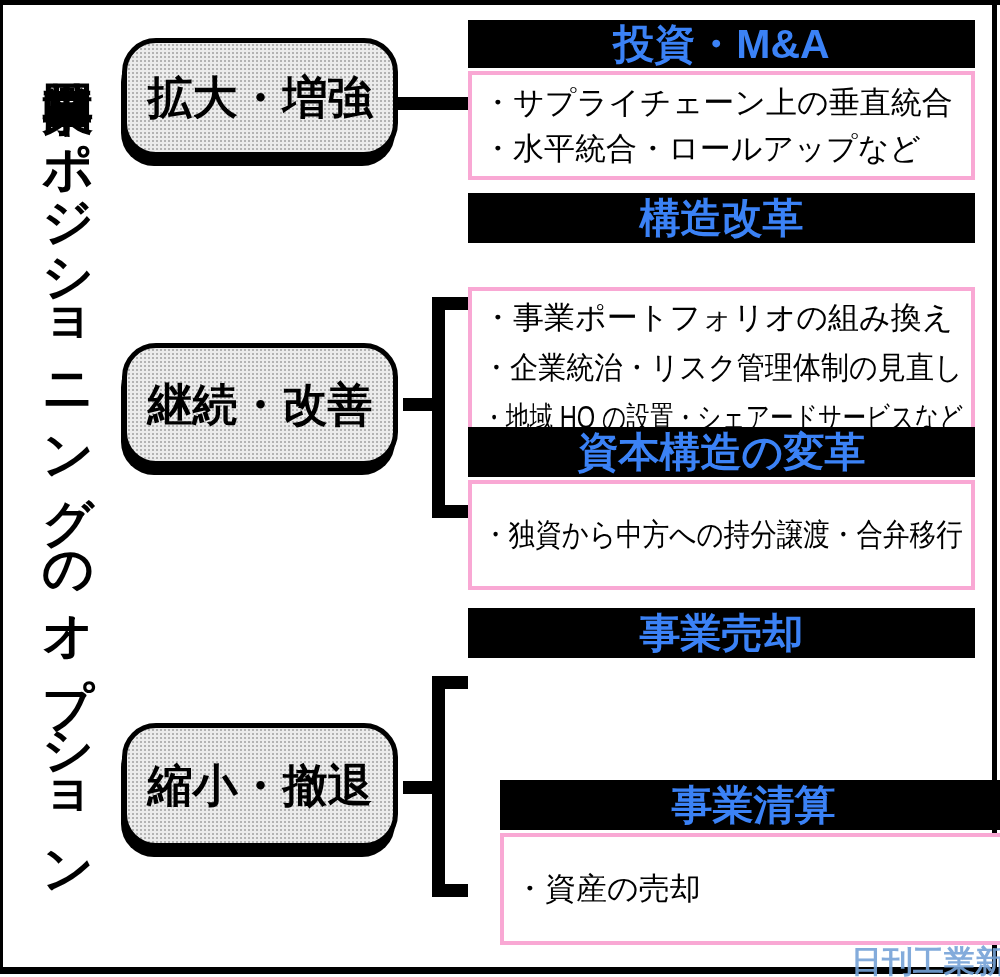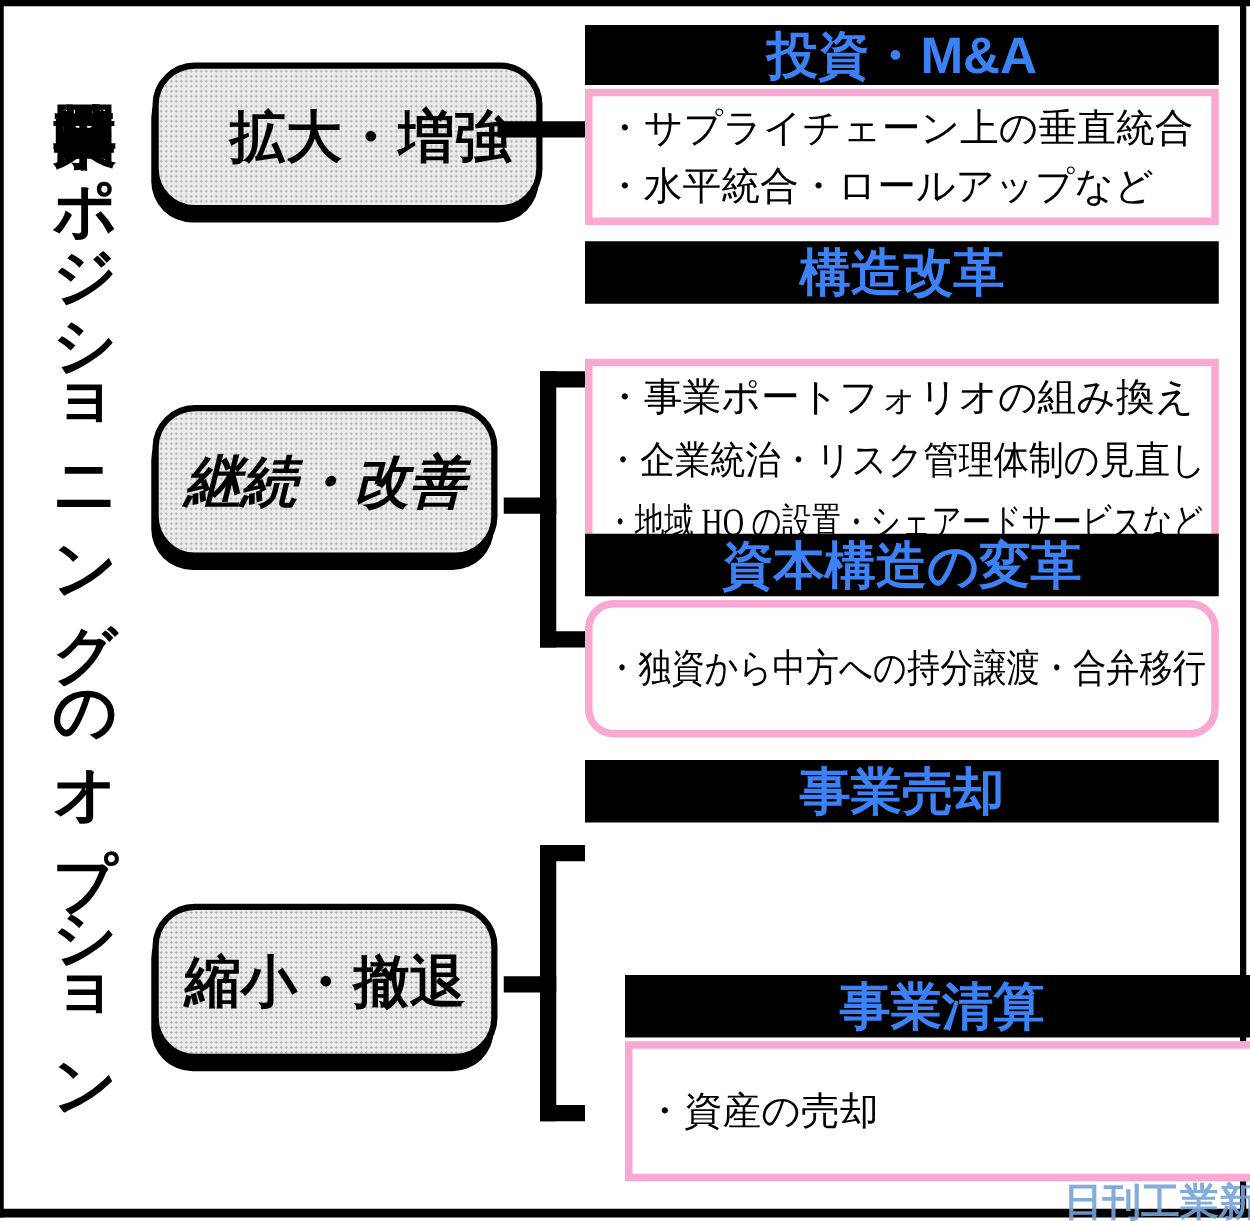--- a/index.html
+++ b/index.html
@@ -25,40 +25,40 @@
   .pill {
     position:absolute; left:122px; width:266px;
     border:5px solid #000; border-radius:34px;
     background-color:#ececec;
     background-image:radial-gradient(circle,#b3b3b3 0.9px,#ececec 1px);
     background-size:4px 4px;
     box-shadow:-2px 10px 0 -1px #000;
     display:flex; align-items:center; justify-content:center;
     font-size:45px; font-weight:bold; color:#000; white-space:nowrap;
   }
-  .pill-1 { top:50px;  height:109px;padding-left:36px; }
-  .pill-2 { top:324px; height:113px;font-style:italic; }
+  .pill-1 { top:38px;  height:109px; }
+  .pill-2 { top:343px; height:113px; }
   .pill-3 { top:723px; height:115px; }
 
   
   .opt { position:absolute; left:468px; width:507px; }
   .opt-header {
     background:#000; color:#3b82f6; font-weight:bold; font-size:41px;
     height:50px; display:flex; align-items:center; justify-content:center;
     white-space:nowrap;
   }
   .opt-body {
-    margin-top:3px; background:#fff; border:6px solid #f9a8d4;
+    margin-top:3px; background:#fff; border:4px solid #f9a8d4;
     display:flex; flex-direction:column; justify-content:center;
-    padding-left:10px; box-sizing:border-box;font-family:Liberation Serif, serif;
+    padding-left:10px; box-sizing:border-box;
   }
   .opt-a .opt-header { height:48px; }
   .opt-a .opt-body { height:109px; }
   .opt-b .opt-body { height:161px;margin-top:44px; }
-  .opt-c .opt-body { height:110px;border-radius:23px; }
+  .opt-c .opt-body { height:110px; }
   .opt-d .opt-body { height:118px; }
   .opt-e .opt-body { height:112px; }
   .item { font-size:31px; line-height:46px; color:#000; width:100%; overflow:visible; }
   .opt-b .item { line-height:50px; }
   .fit { display:inline-block; white-space:nowrap; transform-origin:left center; }
 
   
   .conn { position:absolute; background:#000; }
 
   

